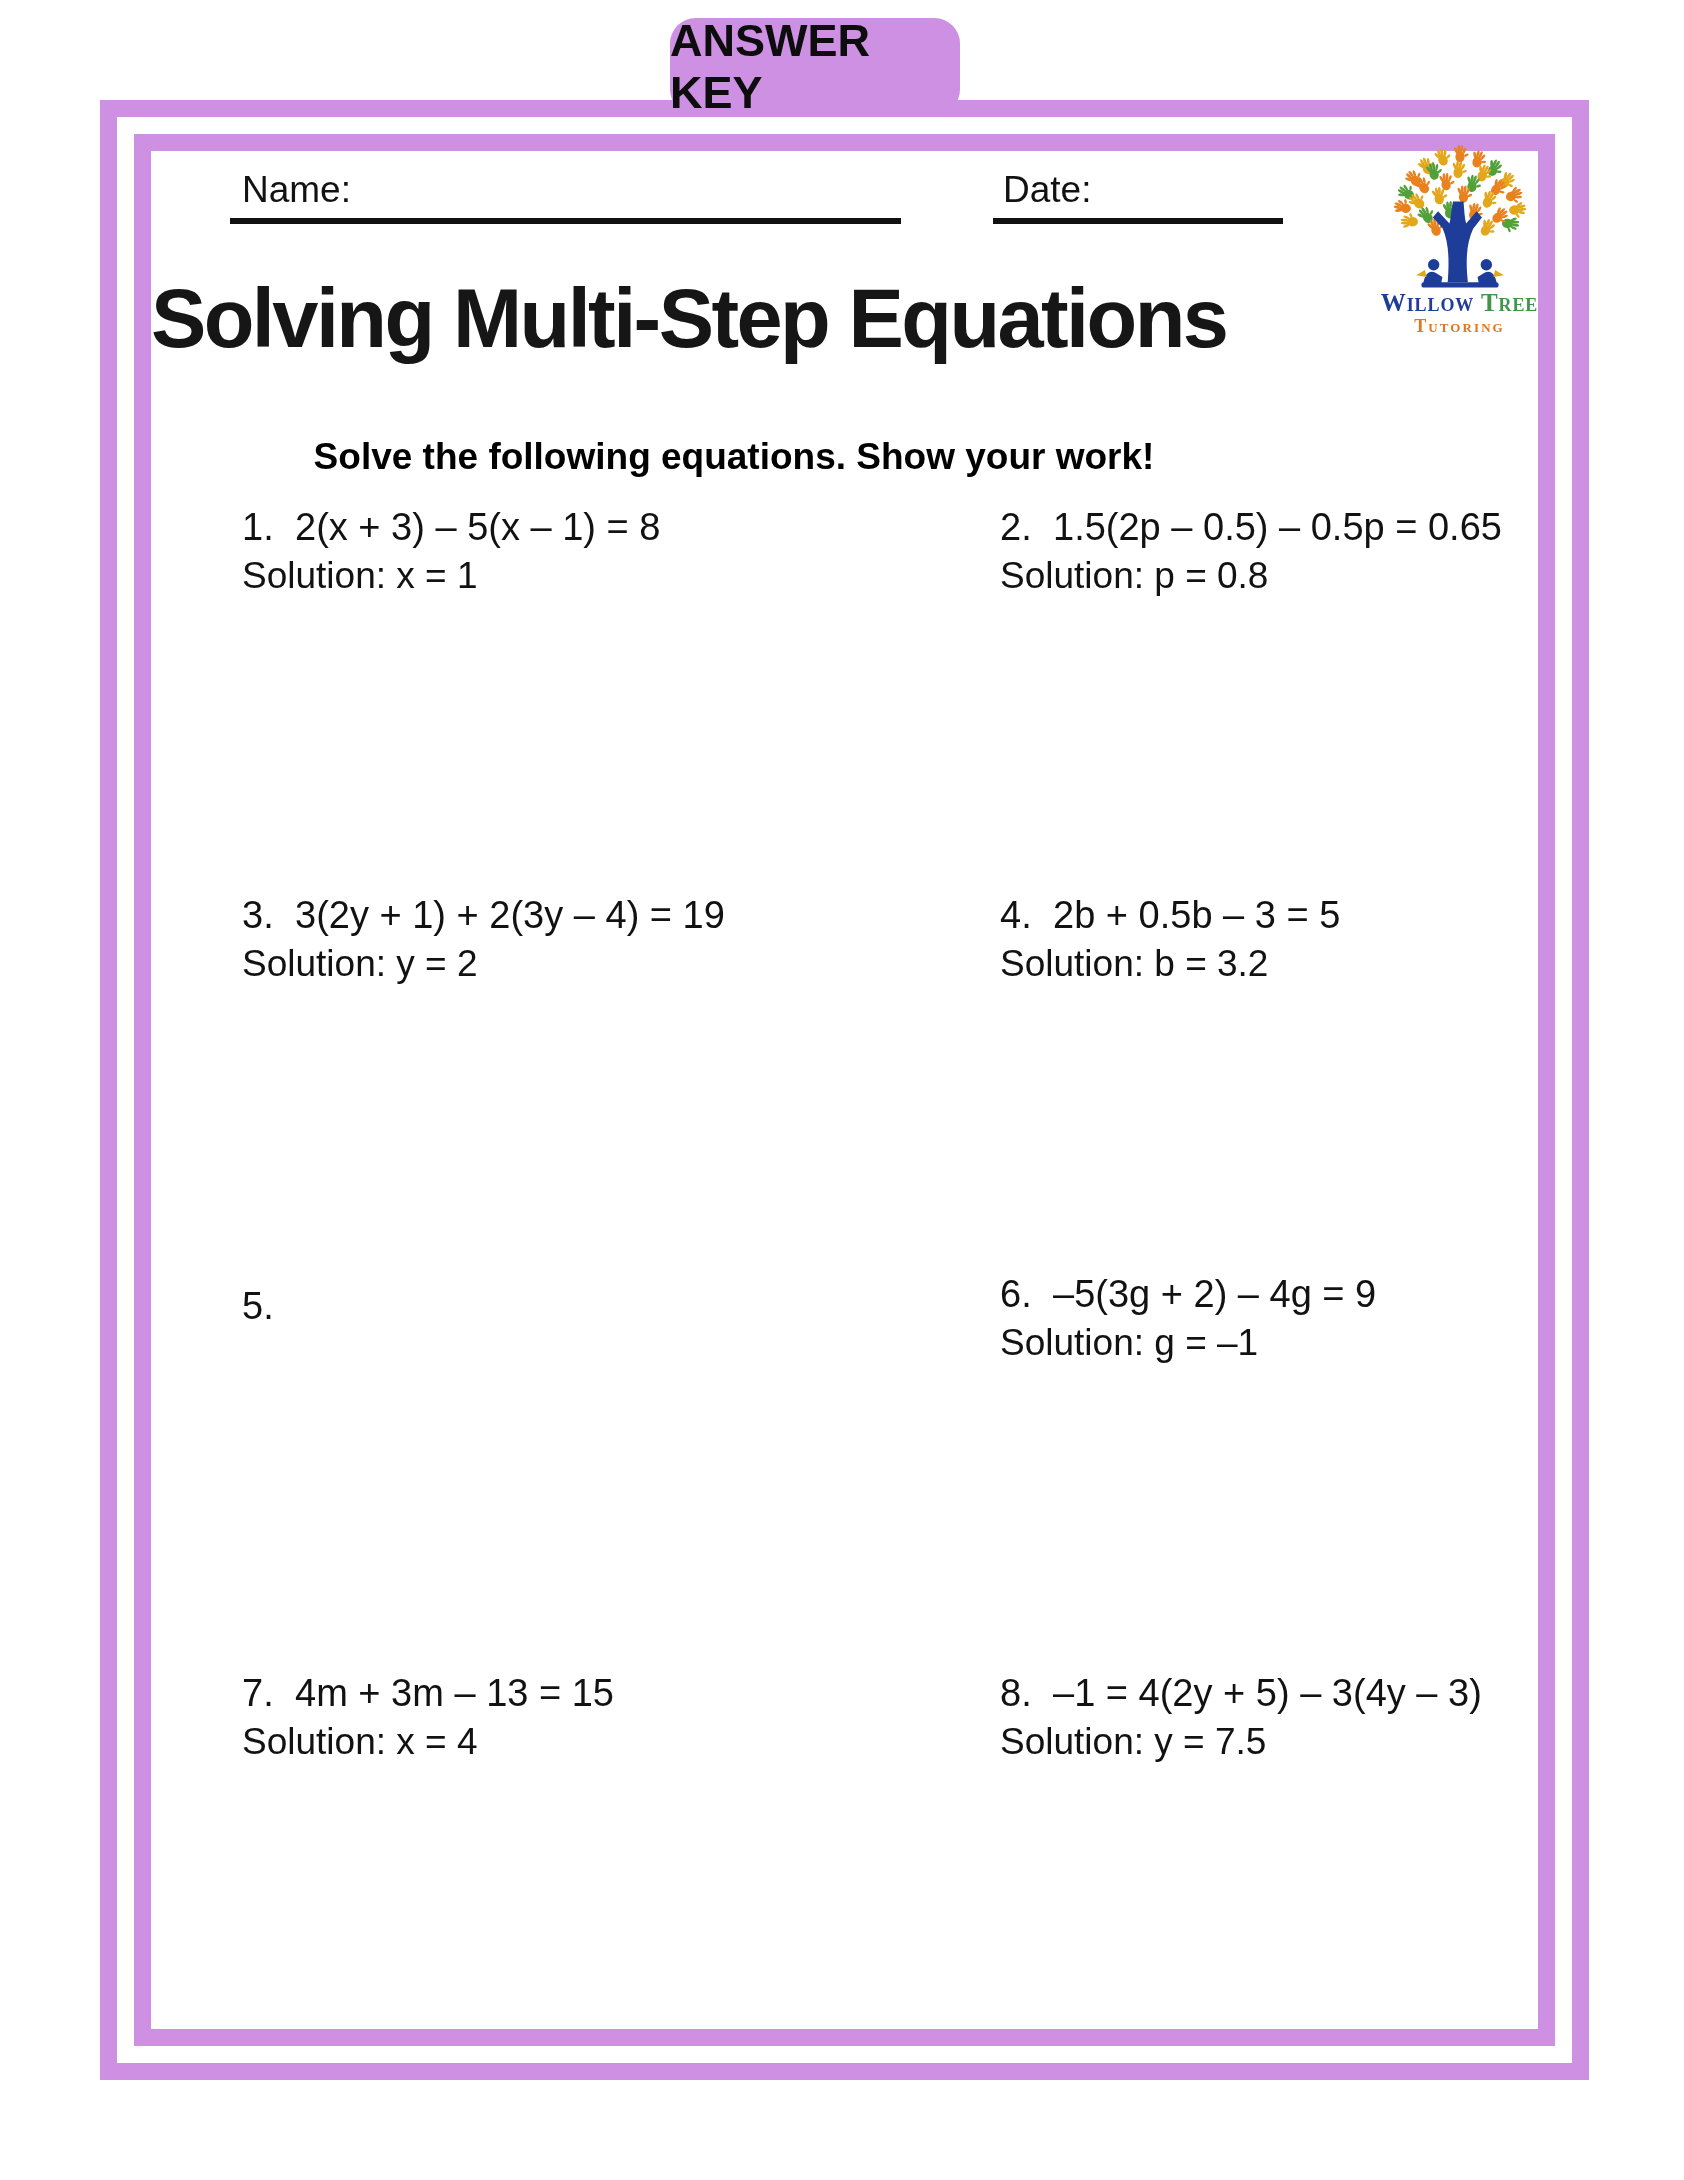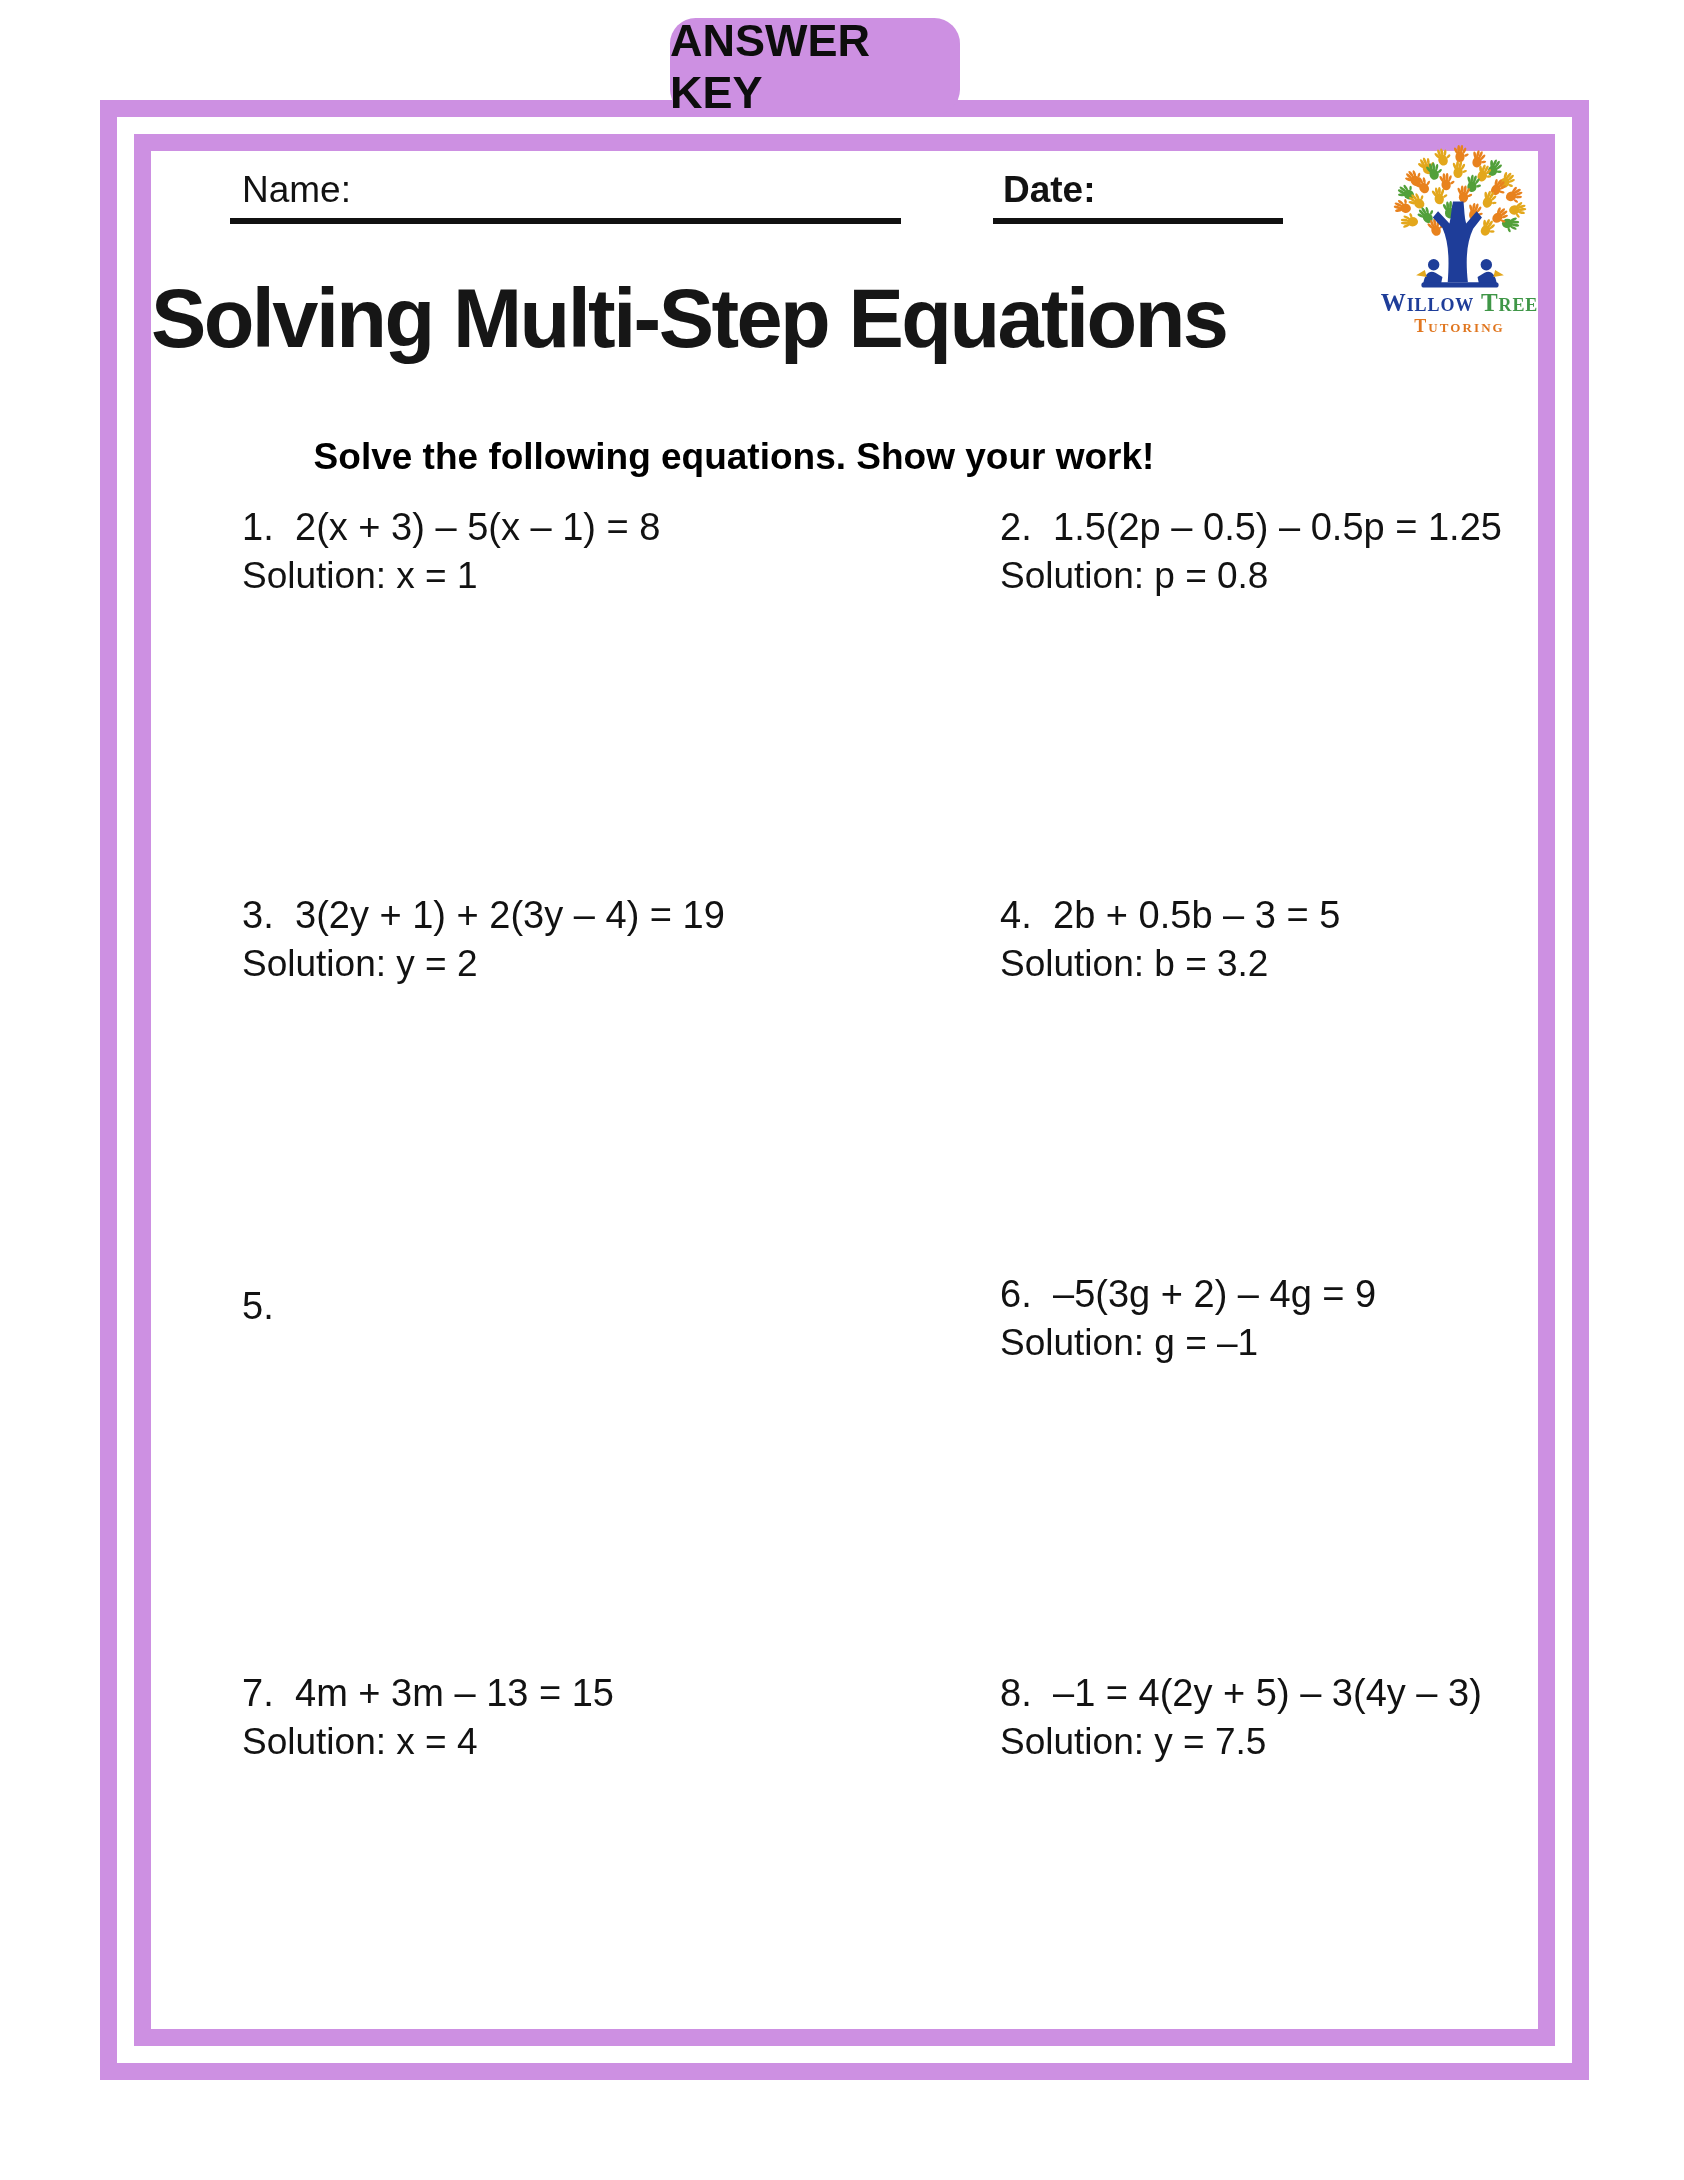--- a/index.html
+++ b/index.html
@@ -31,21 +31,21 @@
   .badge{
     position:absolute;left:670px;top:18px;width:290px;height:97px;
     background:var(--accent-purple,#cd90e2);border-radius:25.6px;
     display:flex;align-items:center;justify-content:center;z-index:5;
   }
   .badge span{font-size:45px;font-weight:600;letter-spacing:0px;color:#0d0d0d;}
 
   
   .name-label{position:absolute;left:242px;top:169px;font-size:37px;font-weight:500;}
   .name-line{position:absolute;left:230px;top:218px;width:671px;height:6px;background:#111;}
-  .date-label{position:absolute;left:1003px;top:169px;font-size:37px;font-weight:700;}
+  .date-label{position:absolute;left:1003px;top:169px;font-size:37px;font-weight:400;}
   .date-line{position:absolute;left:993px;top:218px;width:290px;height:6px;background:#111;}
 
   
   .logo{position:absolute;left:1370px;top:143px;width:179px;text-align:center;}
   .logo svg{display:block;margin:0 auto;}
   .logo-line1{font-family:"Liberation Serif","DejaVu Serif",serif;font-variant:small-caps;
     font-size:25px;font-weight:700;letter-spacing:0.9px;line-height:1.05;white-space:nowrap;}
   .logo-line1 .w{color:var(--logo-blue,#1e3d99);}
   .logo-line1 .t{color:var(--logo-green,#3f9647);}
   .logo-line2{font-family:"Liberation Serif","DejaVu Serif",serif;font-variant:small-caps;
@@ -164,21 +164,21 @@
     <div class="eq-row">
       <span class="p-num">1.</span>
       <span class="p-eq">2(x + 3) – 5(x – 1) = 8</span>
     </div>
     <div class="p-sol">Solution: x = 1</div>
   </div>
 
   <div class="problem pos-p2">
     <div class="eq-row">
       <span class="p-num">2.</span>
-      <span class="p-eq">1.5(2p – 0.5) – 0.5p = 1.25</span>
+      <span class="p-eq">1.5(2p – 0.5) – 0.5p = 0.65</span>
     </div>
     <div class="p-sol">Solution: p = 0.8</div>
   </div>
 
   <div class="problem pos-p3">
     <div class="eq-row">
       <span class="p-num">3.</span>
       <span class="p-eq">3(2y + 1) + 2(3y – 4) = 19</span>
     </div>
     <div class="p-sol">Solution: y = 2</div>

